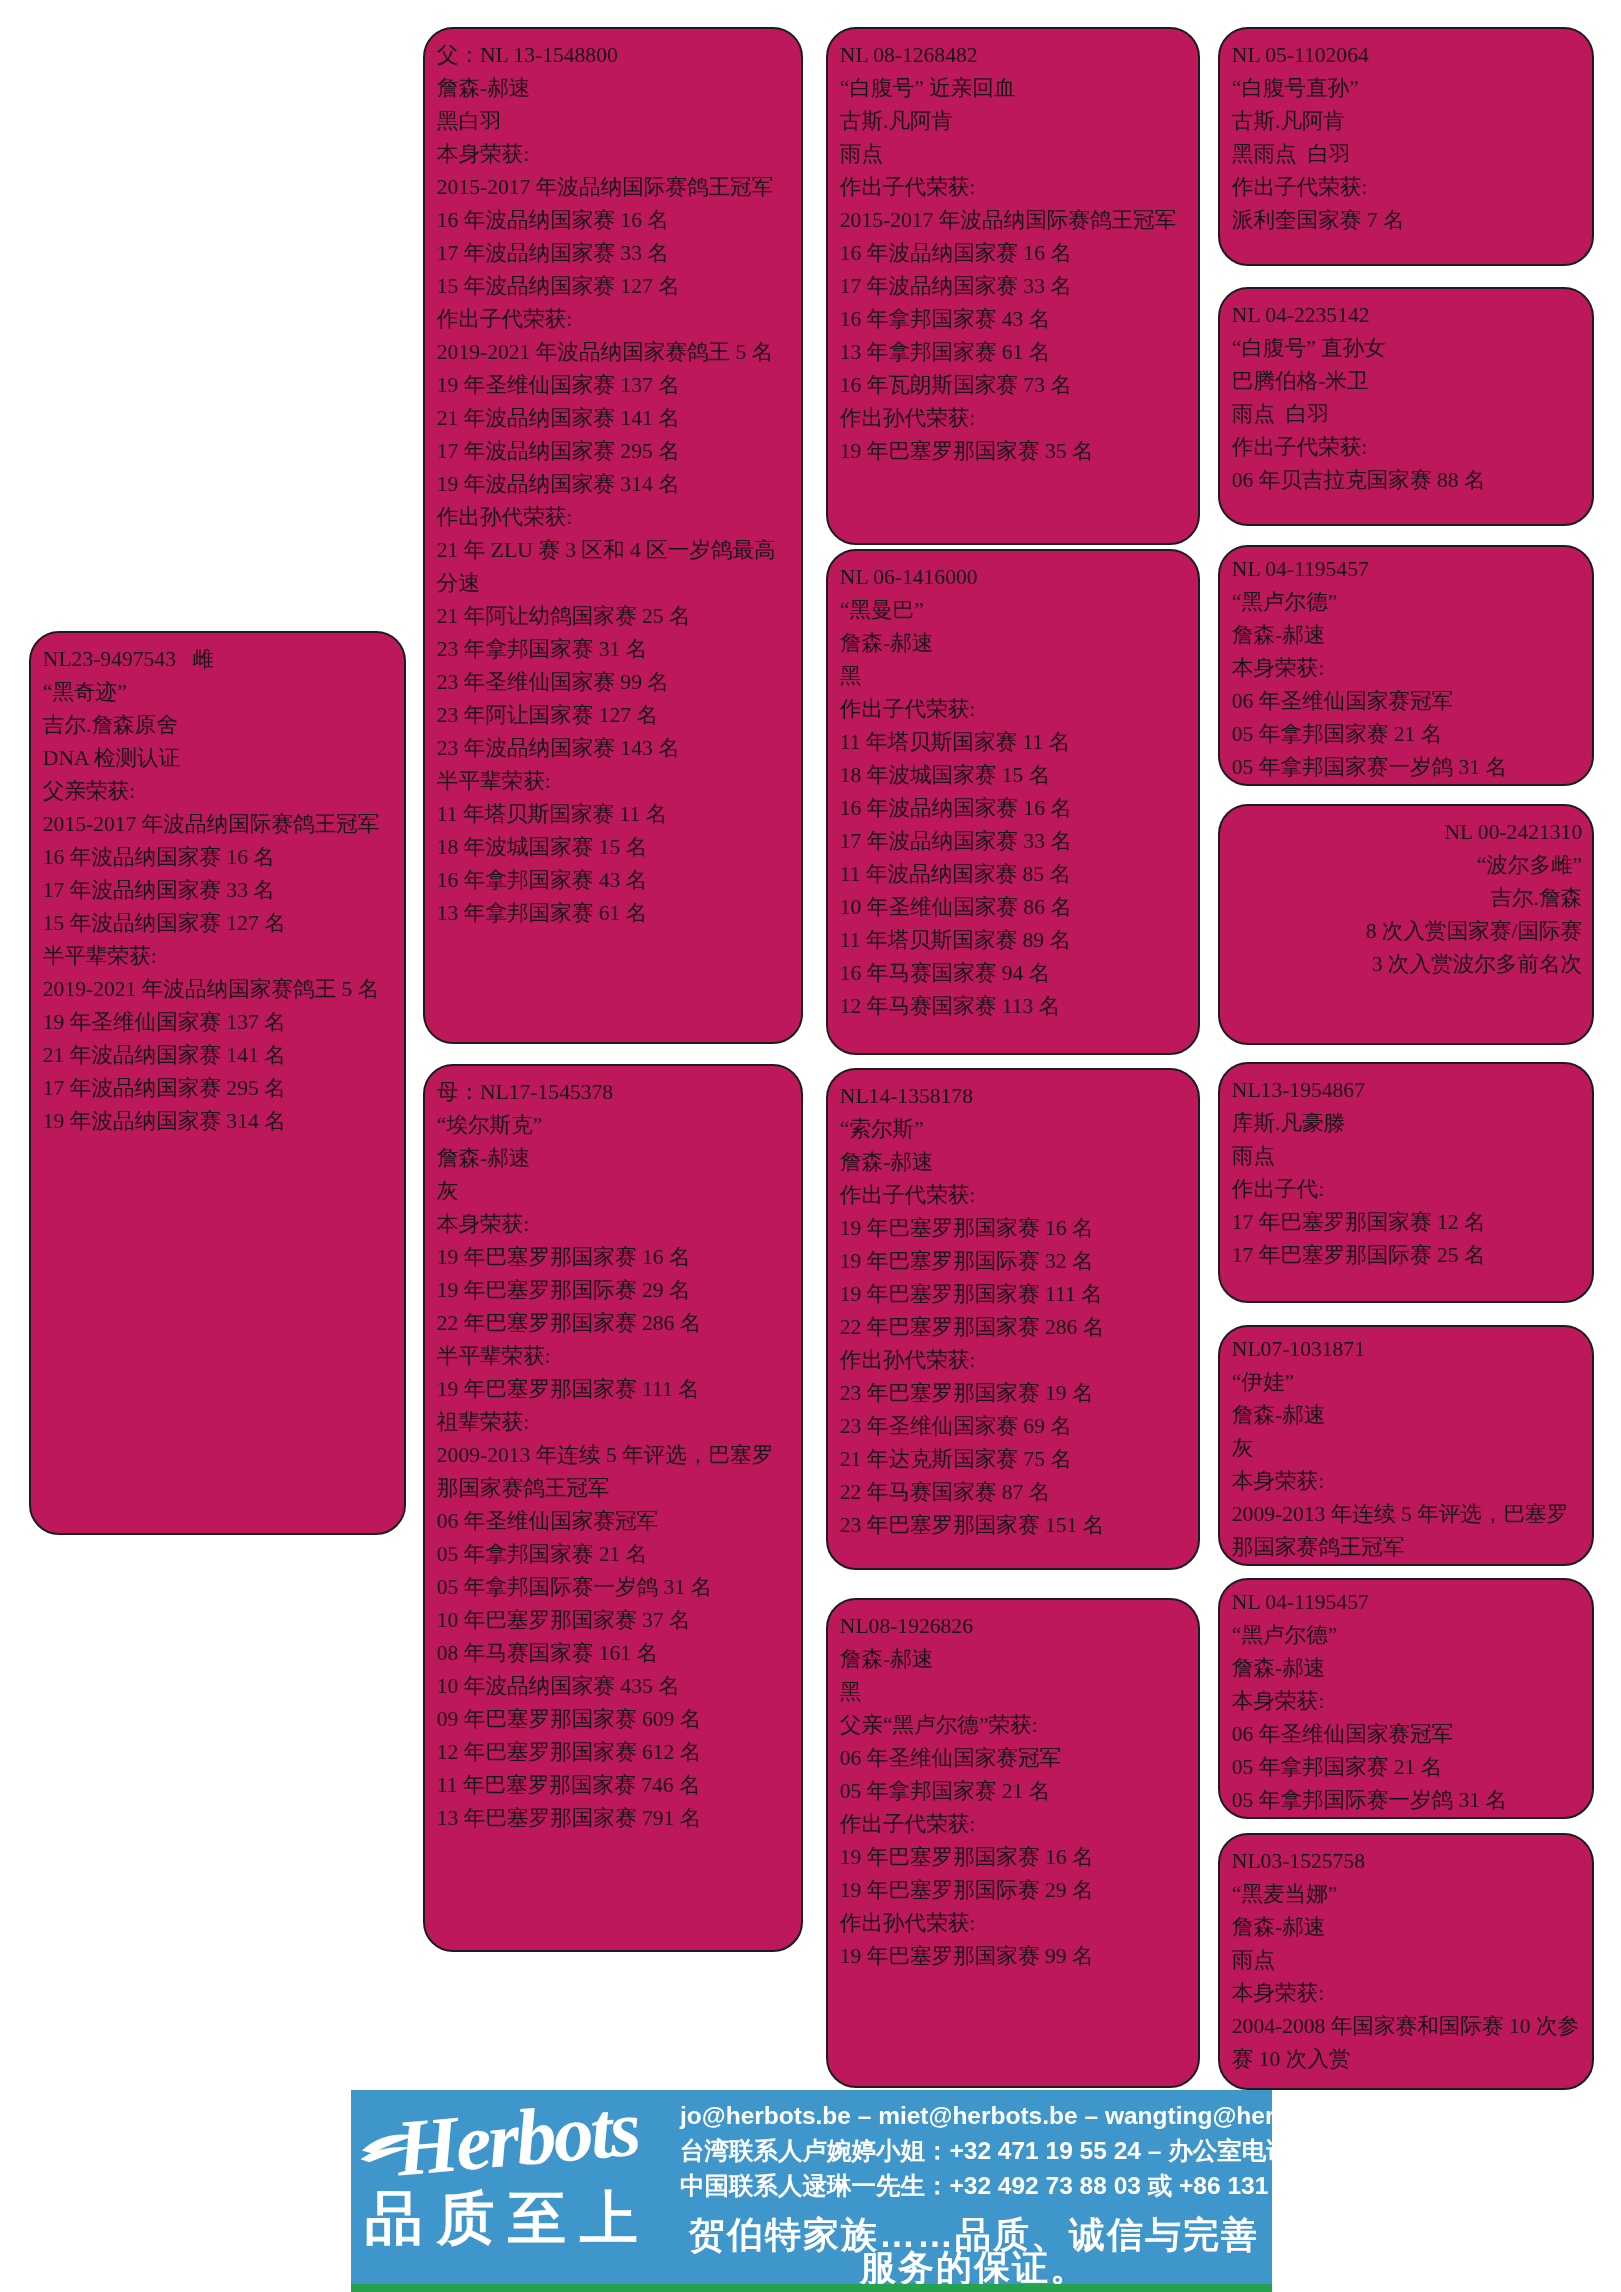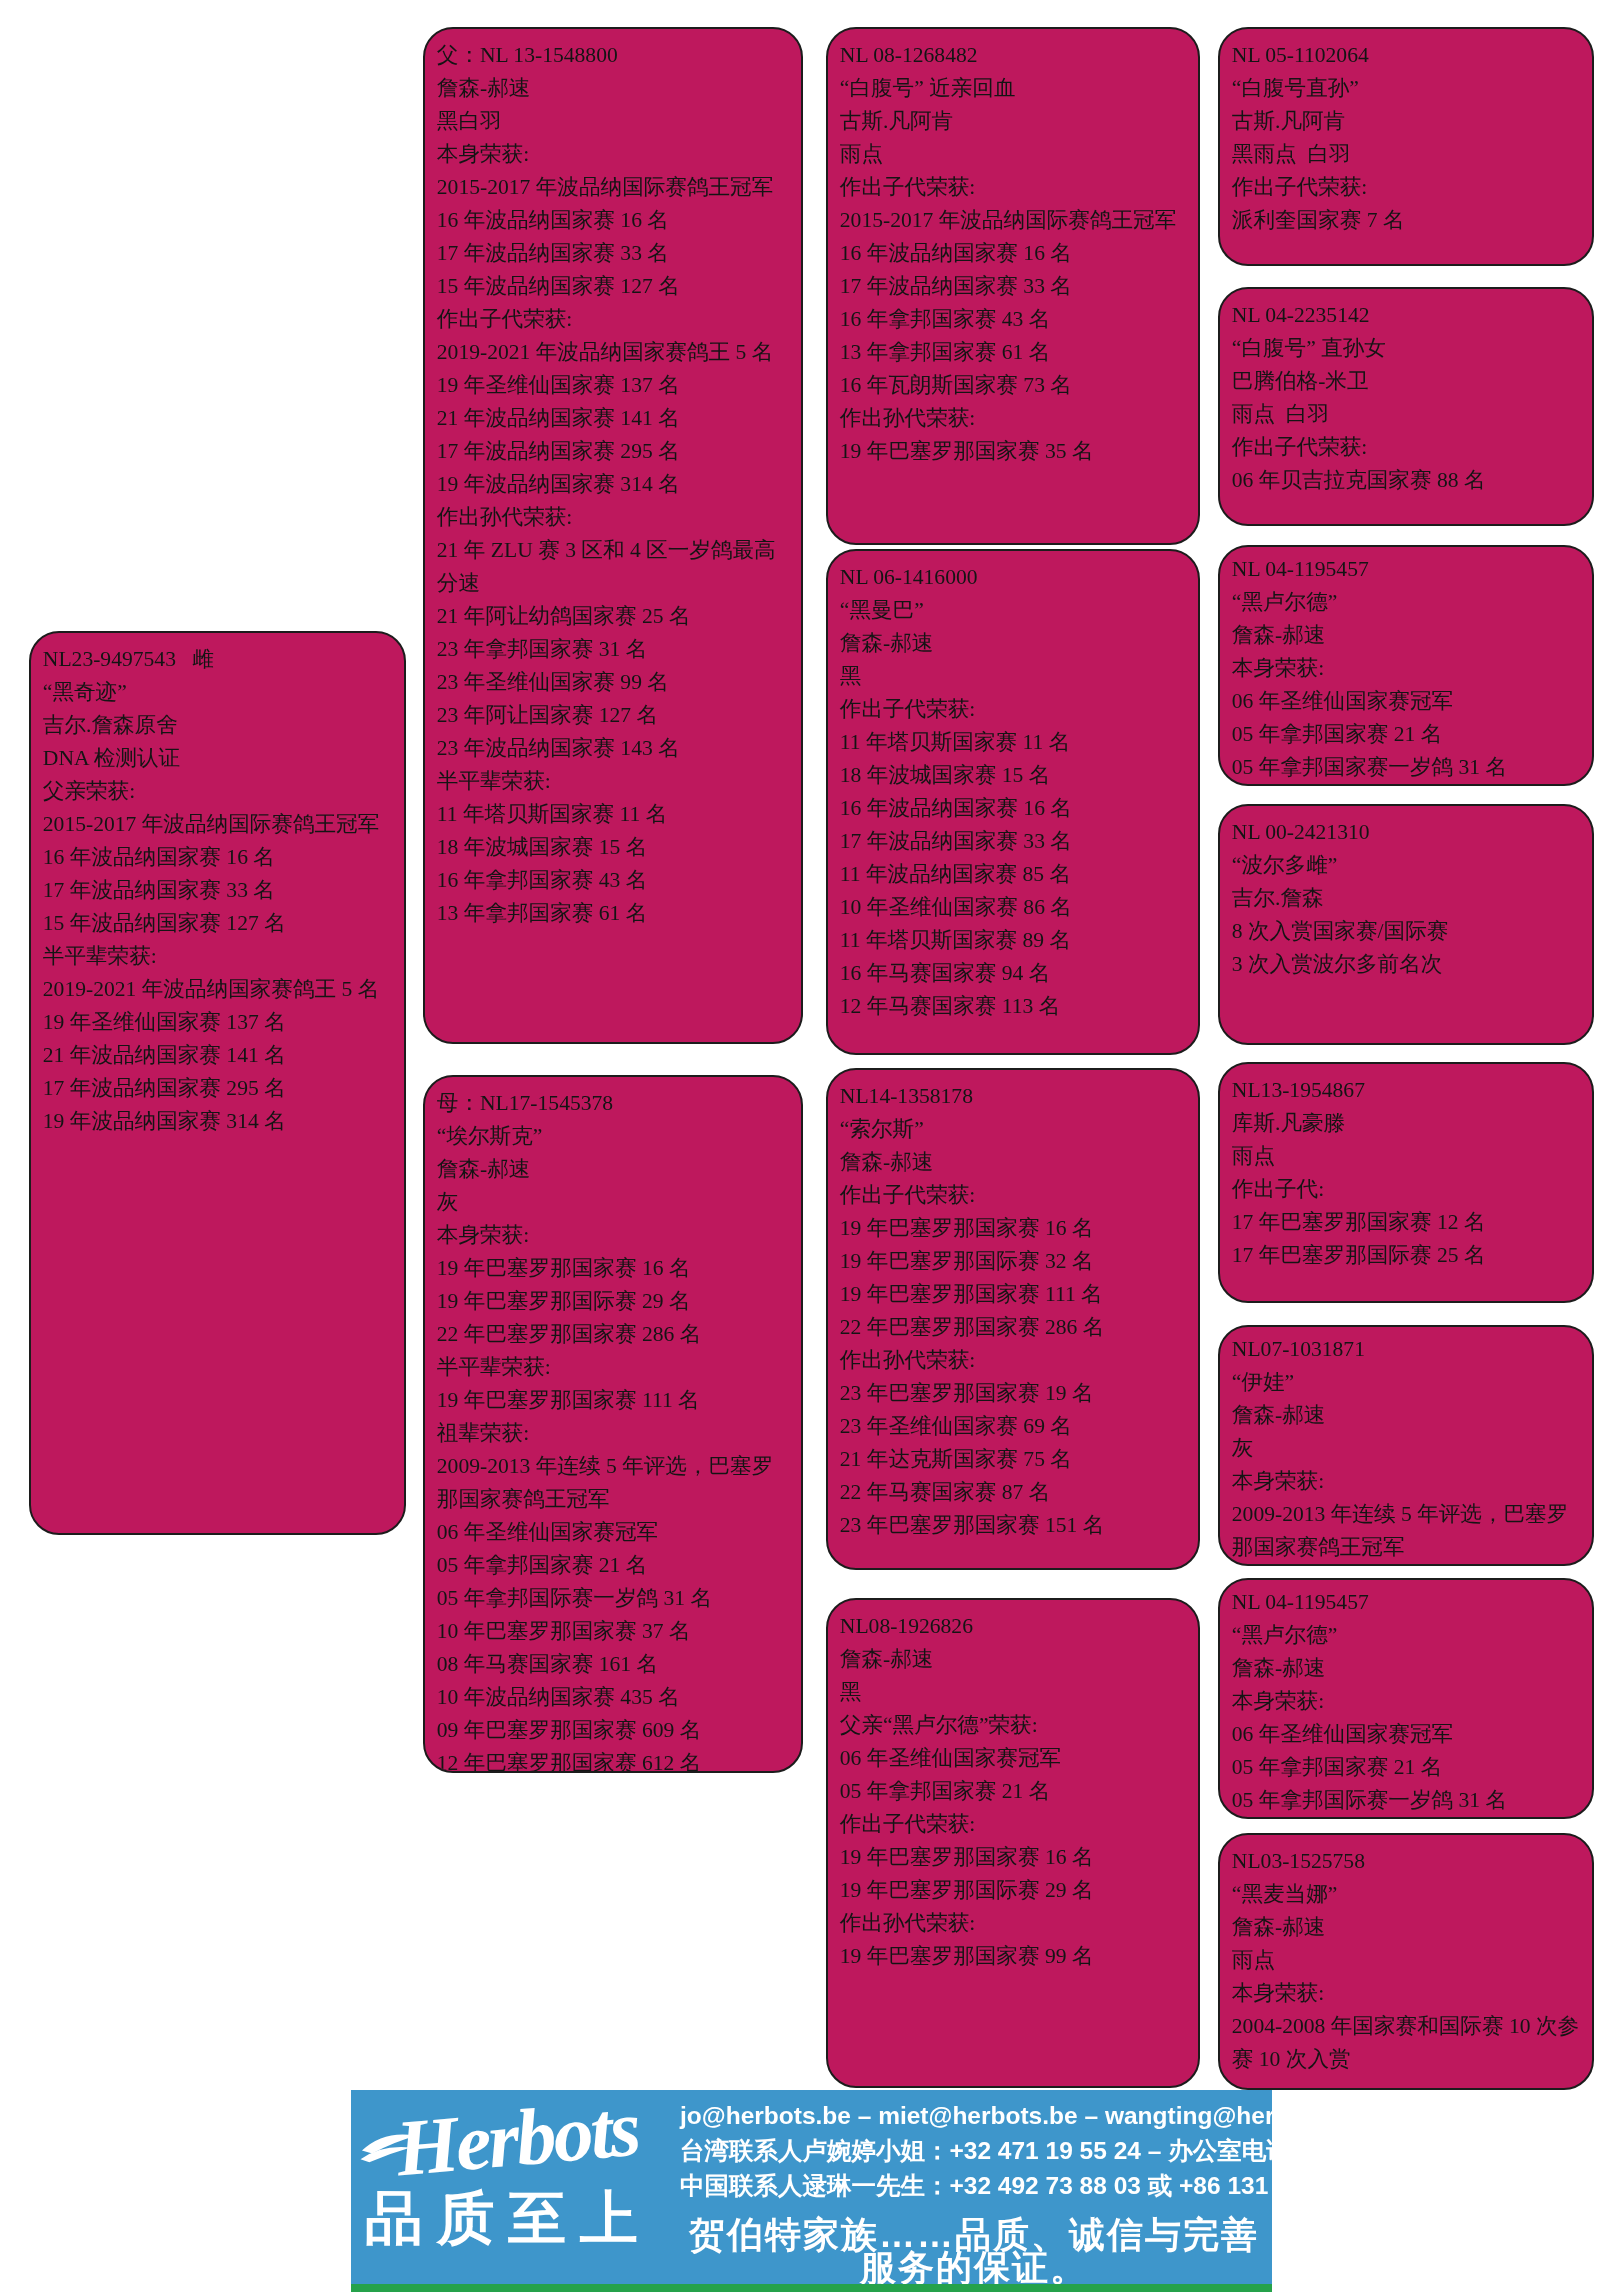--- a/index.html
+++ b/index.html
@@ -10,29 +10,29 @@
   .box{
     position:absolute;background:#be185d;border:2.9px solid #1c1c1c;border-radius:30px;
     box-sizing:border-box;padding:9.8px 9.8px 7.8px 11.8px;overflow:hidden;
   }
   .line{
     font-size:21.6px;line-height:33px;white-space:pre-wrap;color:#141414;
   }
   
   #box-subject{left:29px;top:631px;width:377px;height:904px;}
   #box-father{left:423px;top:27.4px;width:380px;height:1017px;}
-  #box-mother{left:423px;top:1064px;width:380px;height:698px;margin-top:11px;}
+  #box-mother{left:423px;top:1064px;width:380px;height:888px;}
   #box-gf1{left:826px;top:27.4px;width:374px;height:518px;}
   #box-gm1{left:826px;top:549px;width:374px;height:506px;}
   #box-gf2{left:826px;top:1068px;width:374px;height:502px;}
   #box-gm2{left:826px;top:1598px;width:374px;height:490px;}
   #box-gg1{left:1218px;top:27.4px;width:376px;height:239px;}
   #box-gg2{left:1218px;top:287px;width:376px;height:239px;}
   #box-gg3{left:1218px;top:545px;width:376px;height:241px;padding-top:5.9px;}
-  #box-gg4{left:1218px;top:804px;width:376px;height:241px;}
+  #box-gg4{left:1218px;top:804px;width:376px;height:241px;text-align:right;}
   #box-gg5{left:1218px;top:1062px;width:376px;height:241px;}
   #box-gg6{left:1218px;top:1325px;width:376px;height:241px;padding-top:5.9px;}
   #box-gg7{left:1218px;top:1578px;width:376px;height:241px;padding-top:5.9px;}
   #box-gg8{left:1218px;top:1833px;width:376px;height:257px;}
   
   .banner{
     position:absolute;left:351px;top:2090px;width:921px;height:203px;
     background:#3e96cb;font-family:"Liberation Sans", sans-serif;
   }
   .logo{position:absolute;left:7.8px;top:5.9px;width:323px;color:#fff;}

